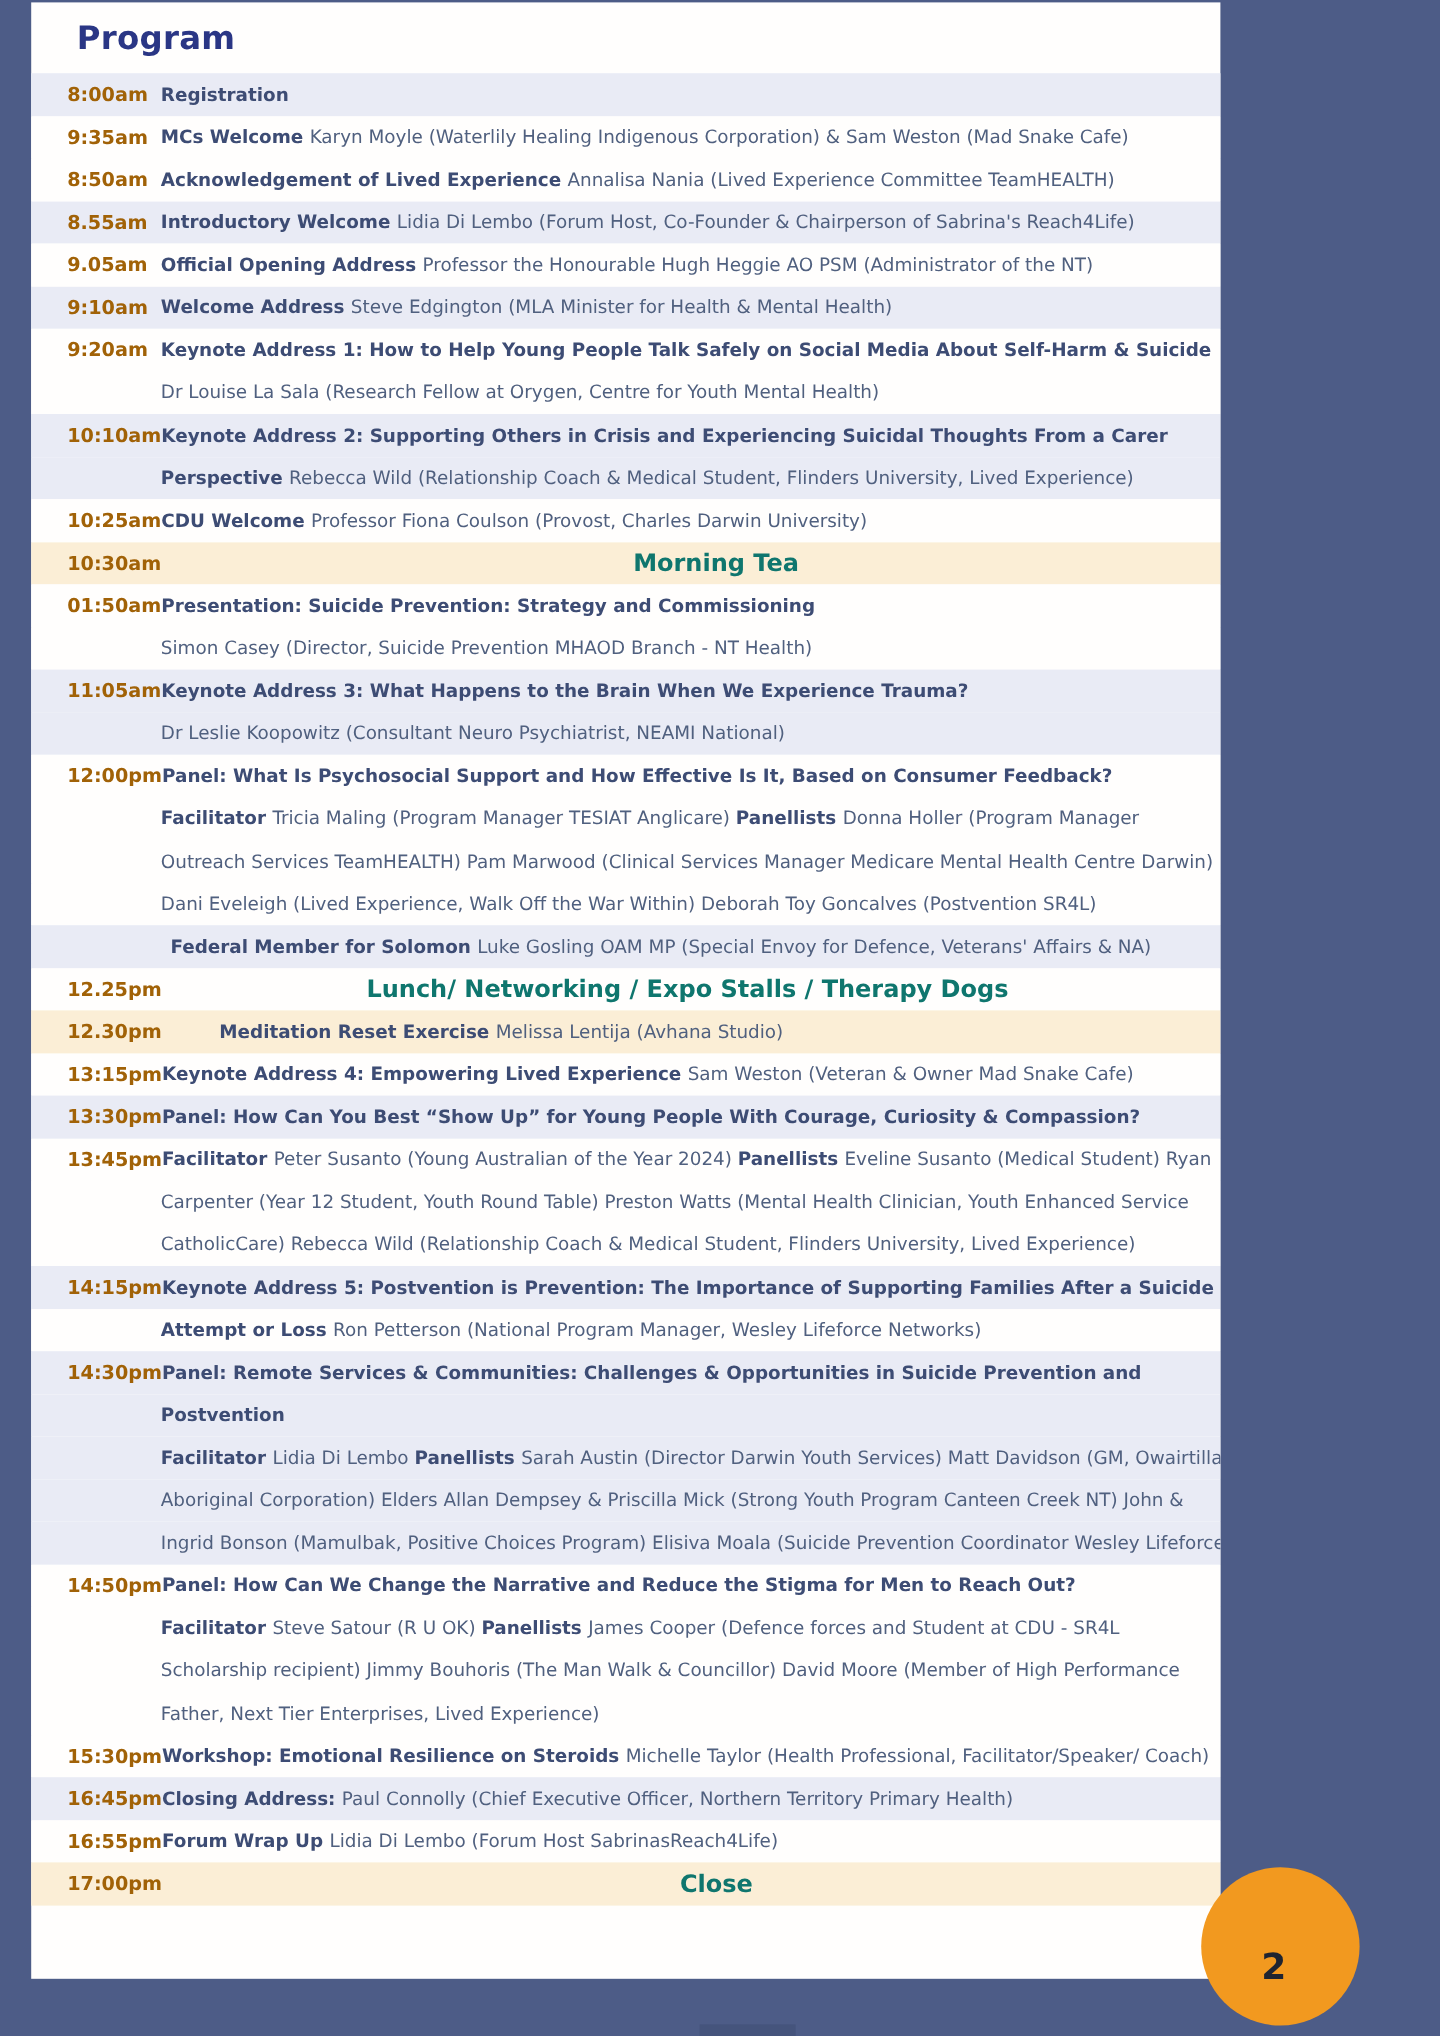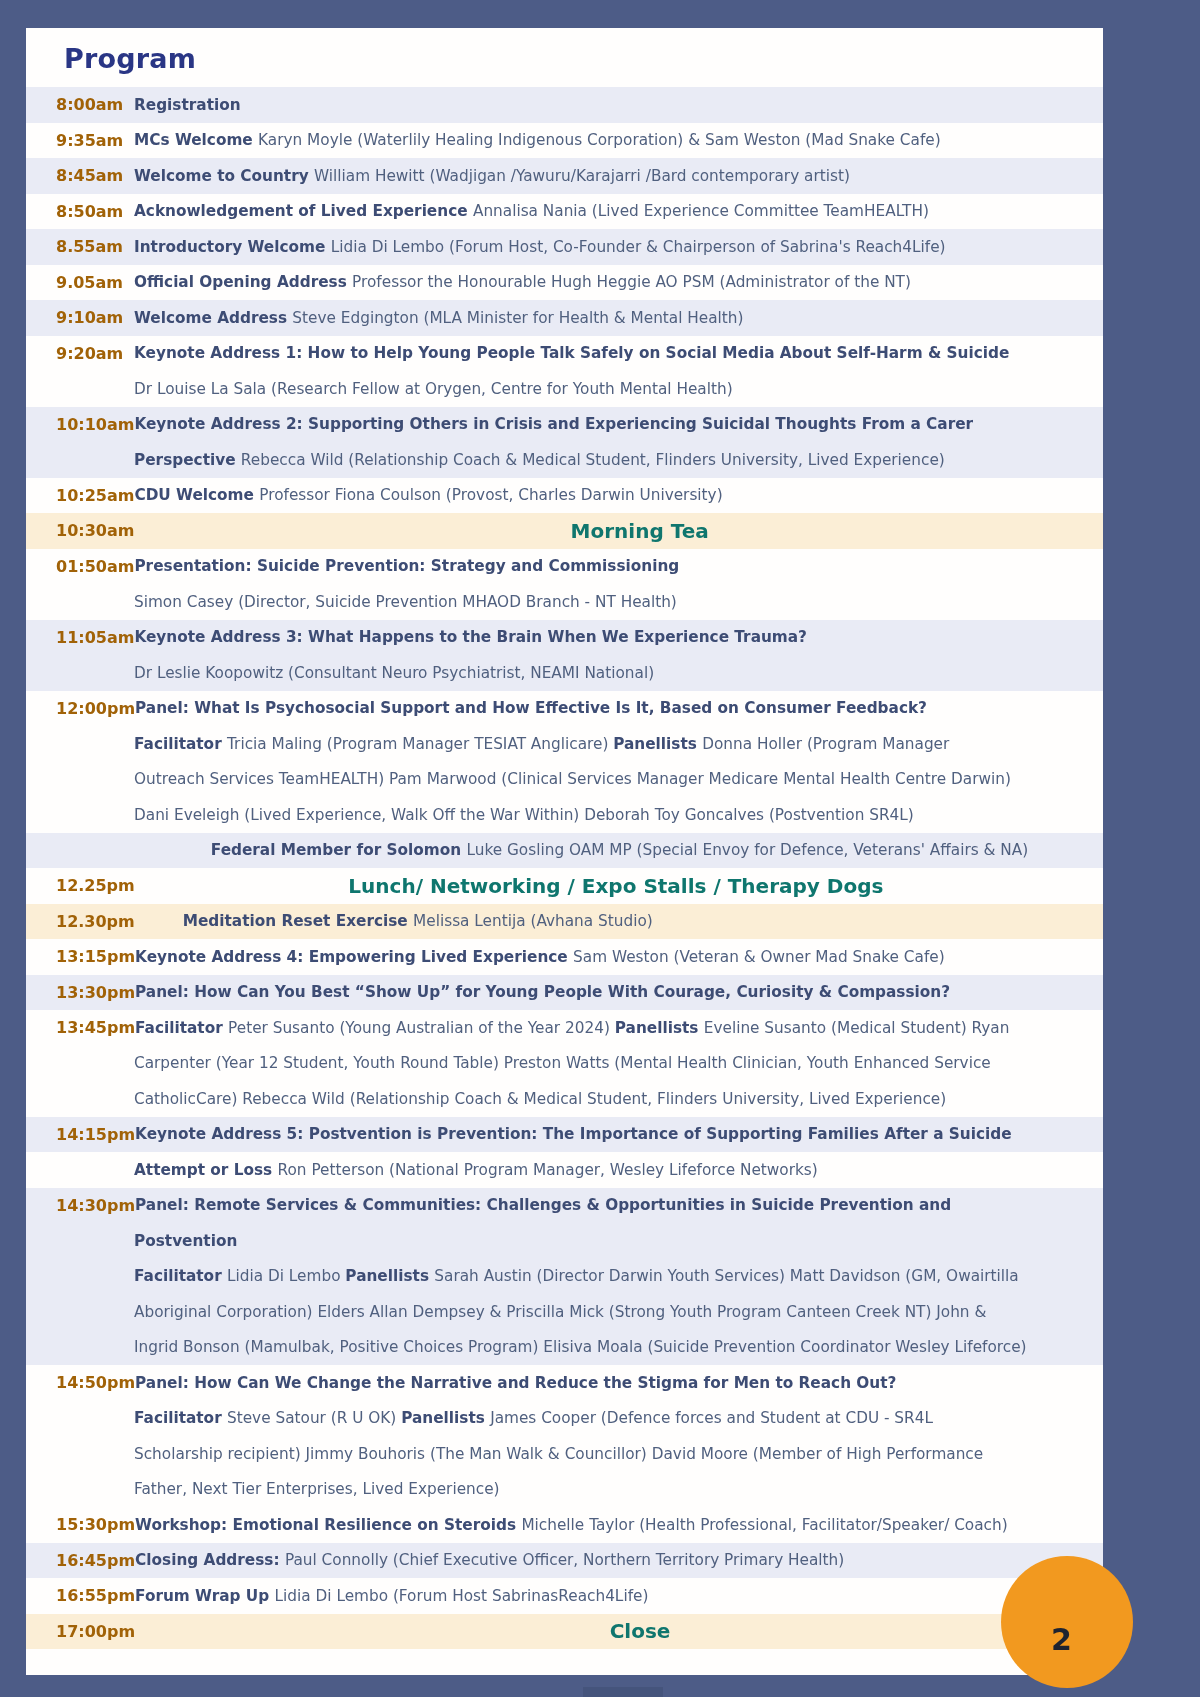--- a/index.html
+++ b/index.html
@@ -7,22 +7,22 @@
     width: 1200px;
     height: 1697px;
     position: relative;
     background: #4d5c87;
     font-family: "DejaVu Sans", sans-serif;
     overflow: hidden;
   }
   .card {
     position: absolute;
     left: 26px;
-    top: 28px;
-    width: 1077px;
+    top: 2px;
+    width: 991px;
     height: 1647px;
     background: #fffefd;
   }
   .title {
     color: #2a3685;
     font-size: 27px;
     font-weight: bold;
     padding: 15px 0 13px 38px;
     letter-spacing: 0.2px;
   }
@@ -89,24 +89,20 @@
   <div class="title">Program</div>
   <div class="table">
       <div class="line bg-lav">
         <div class="time">8:00am</div>
         <div class="content"><span class="seg-b">Registration</span></div>
       </div>
       <div class="line bg-white">
         <div class="time">9:35am</div>
         <div class="content"><span class="seg-b">MCs Welcome </span><span class="seg-r">Karyn Moyle (Waterlily Healing Indigenous Corporation) &amp; Sam Weston (Mad Snake Cafe)</span></div>
       </div>
-      <div class="line bg-lav">
-        <div class="time">8:45am</div>
-        <div class="content"><span class="seg-b">Welcome to Country </span><span class="seg-r">William Hewitt (Wadjigan /Yawuru/Karajarri /Bard contemporary artist)</span></div>
-      </div>
       <div class="line bg-white">
         <div class="time">8:50am</div>
         <div class="content"><span class="seg-b">Acknowledgement of Lived Experience </span><span class="seg-r">Annalisa Nania (Lived Experience Committee TeamHEALTH)</span></div>
       </div>
       <div class="line bg-lav">
         <div class="time">8.55am</div>
         <div class="content"><span class="seg-b">Introductory Welcome </span><span class="seg-r">Lidia Di Lembo (Forum Host, Co-Founder &amp; Chairperson of Sabrina's Reach4Life)</span></div>
       </div>
       <div class="line bg-white">
         <div class="time">9.05am</div>
@@ -167,21 +163,21 @@
       <div class="line bg-white">
         <div class="time"></div>
         <div class="content"><span class="seg-r">Outreach Services TeamHEALTH) Pam Marwood (Clinical Services Manager Medicare Mental Health Centre Darwin)</span></div>
       </div>
       <div class="line bg-white">
         <div class="time"></div>
         <div class="content"><span class="seg-r">Dani Eveleigh (Lived Experience, Walk Off the War Within) Deborah Toy Goncalves (Postvention SR4L)</span></div>
       </div>
       <div class="line bg-lav">
         <div class="time"></div>
-        <div class="content" style="padding-left: 8px; text-align: center;"><span class="seg-b">Federal Member for Solomon </span><span class="seg-r">Luke Gosling OAM MP (Special Envoy for Defence, Veterans' Affairs &amp; NA)</span></div>
+        <div class="content" style="padding-left: 8px;"><span class="seg-b">Federal Member for Solomon </span><span class="seg-r">Luke Gosling OAM MP (Special Envoy for Defence, Veterans' Affairs &amp; NA)</span></div>
       </div>
       <div class="line bg-white">
         <div class="time">12.25pm</div>
         <div class="content center"><span class="seg-o">Lunch/ Networking / Expo Stalls / Therapy Dogs</span></div>
       </div>
       <div class="line bg-cream">
         <div class="time">12.30pm</div>
         <div class="content"><span class="seg-b">Meditation Reset Exercise </span><span class="seg-r">Melissa Lentija (Avhana Studio)</span></div>
       </div>
       <div class="line bg-white">

